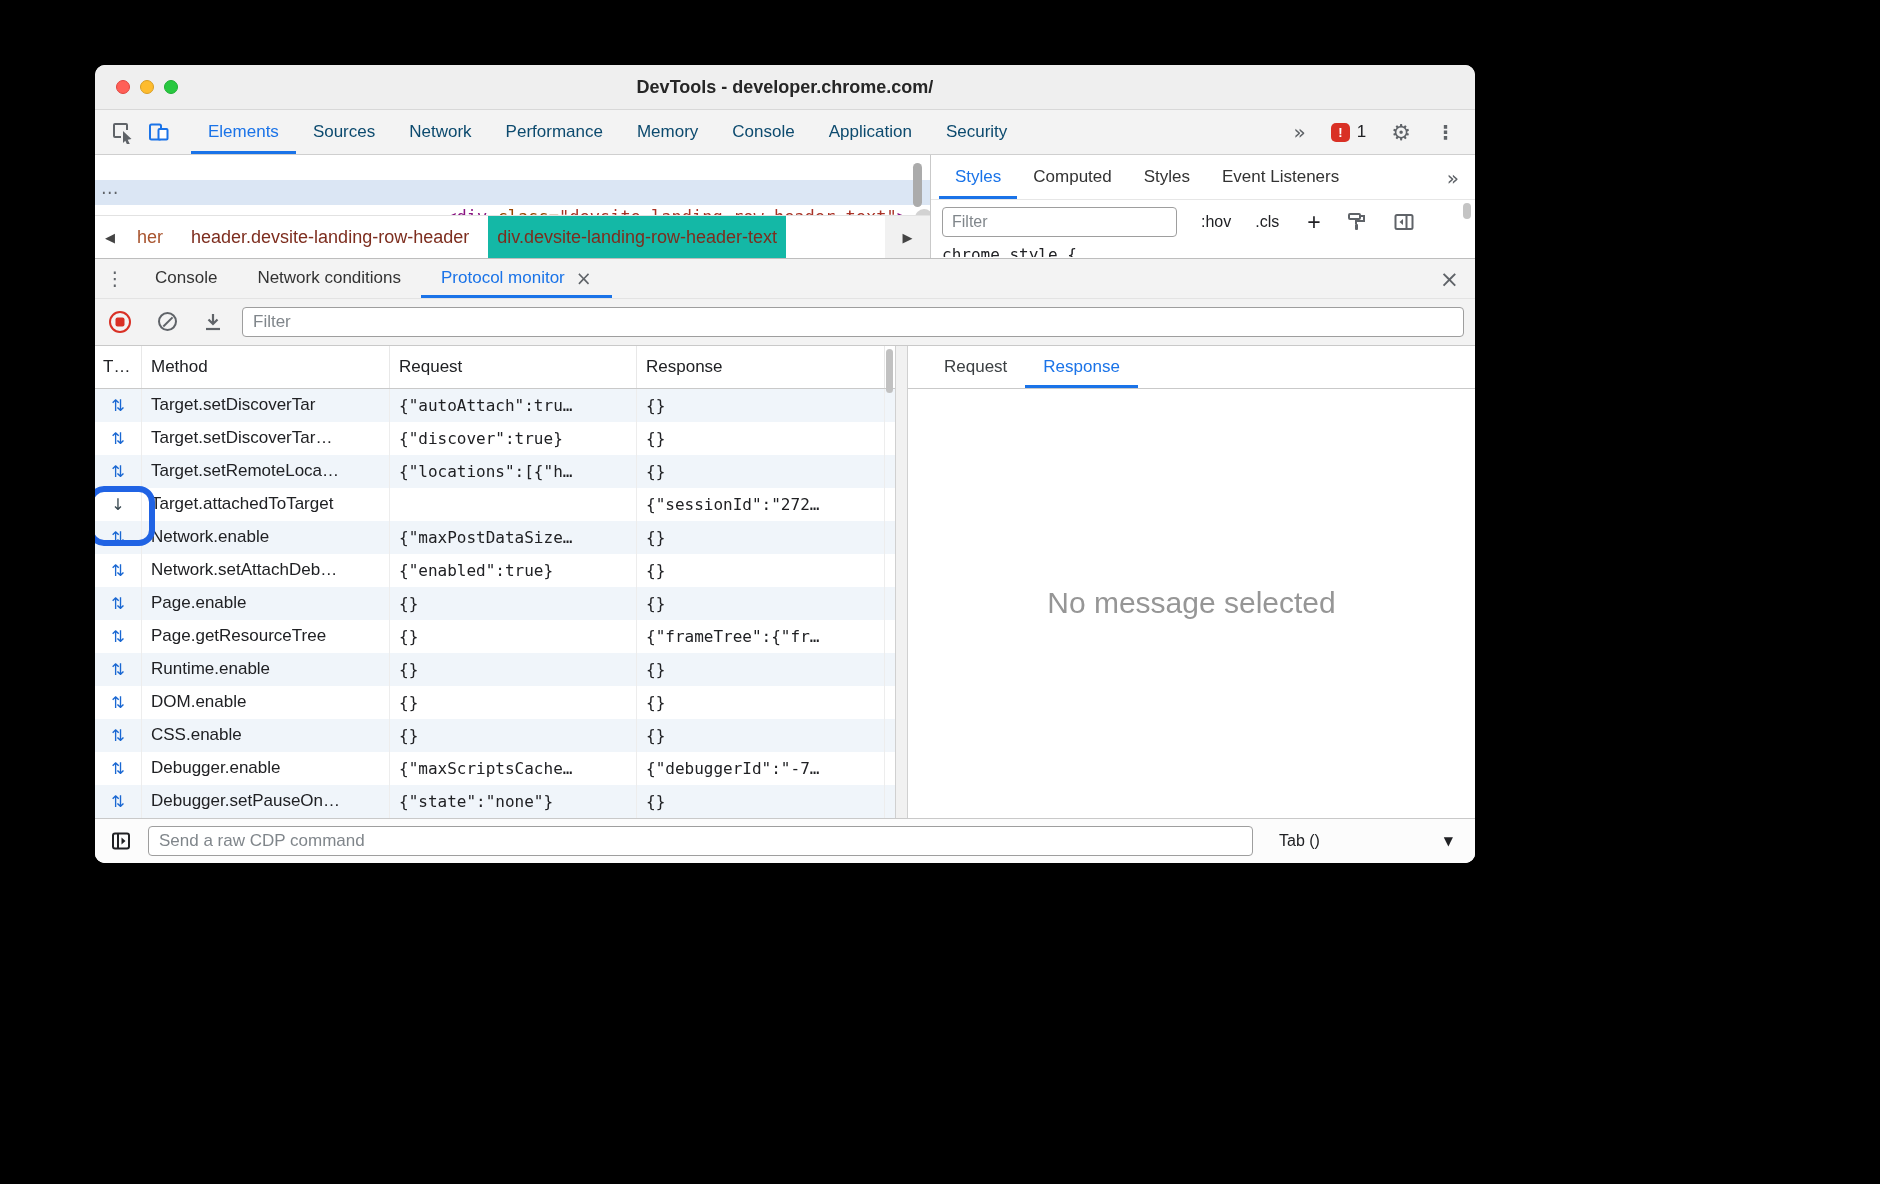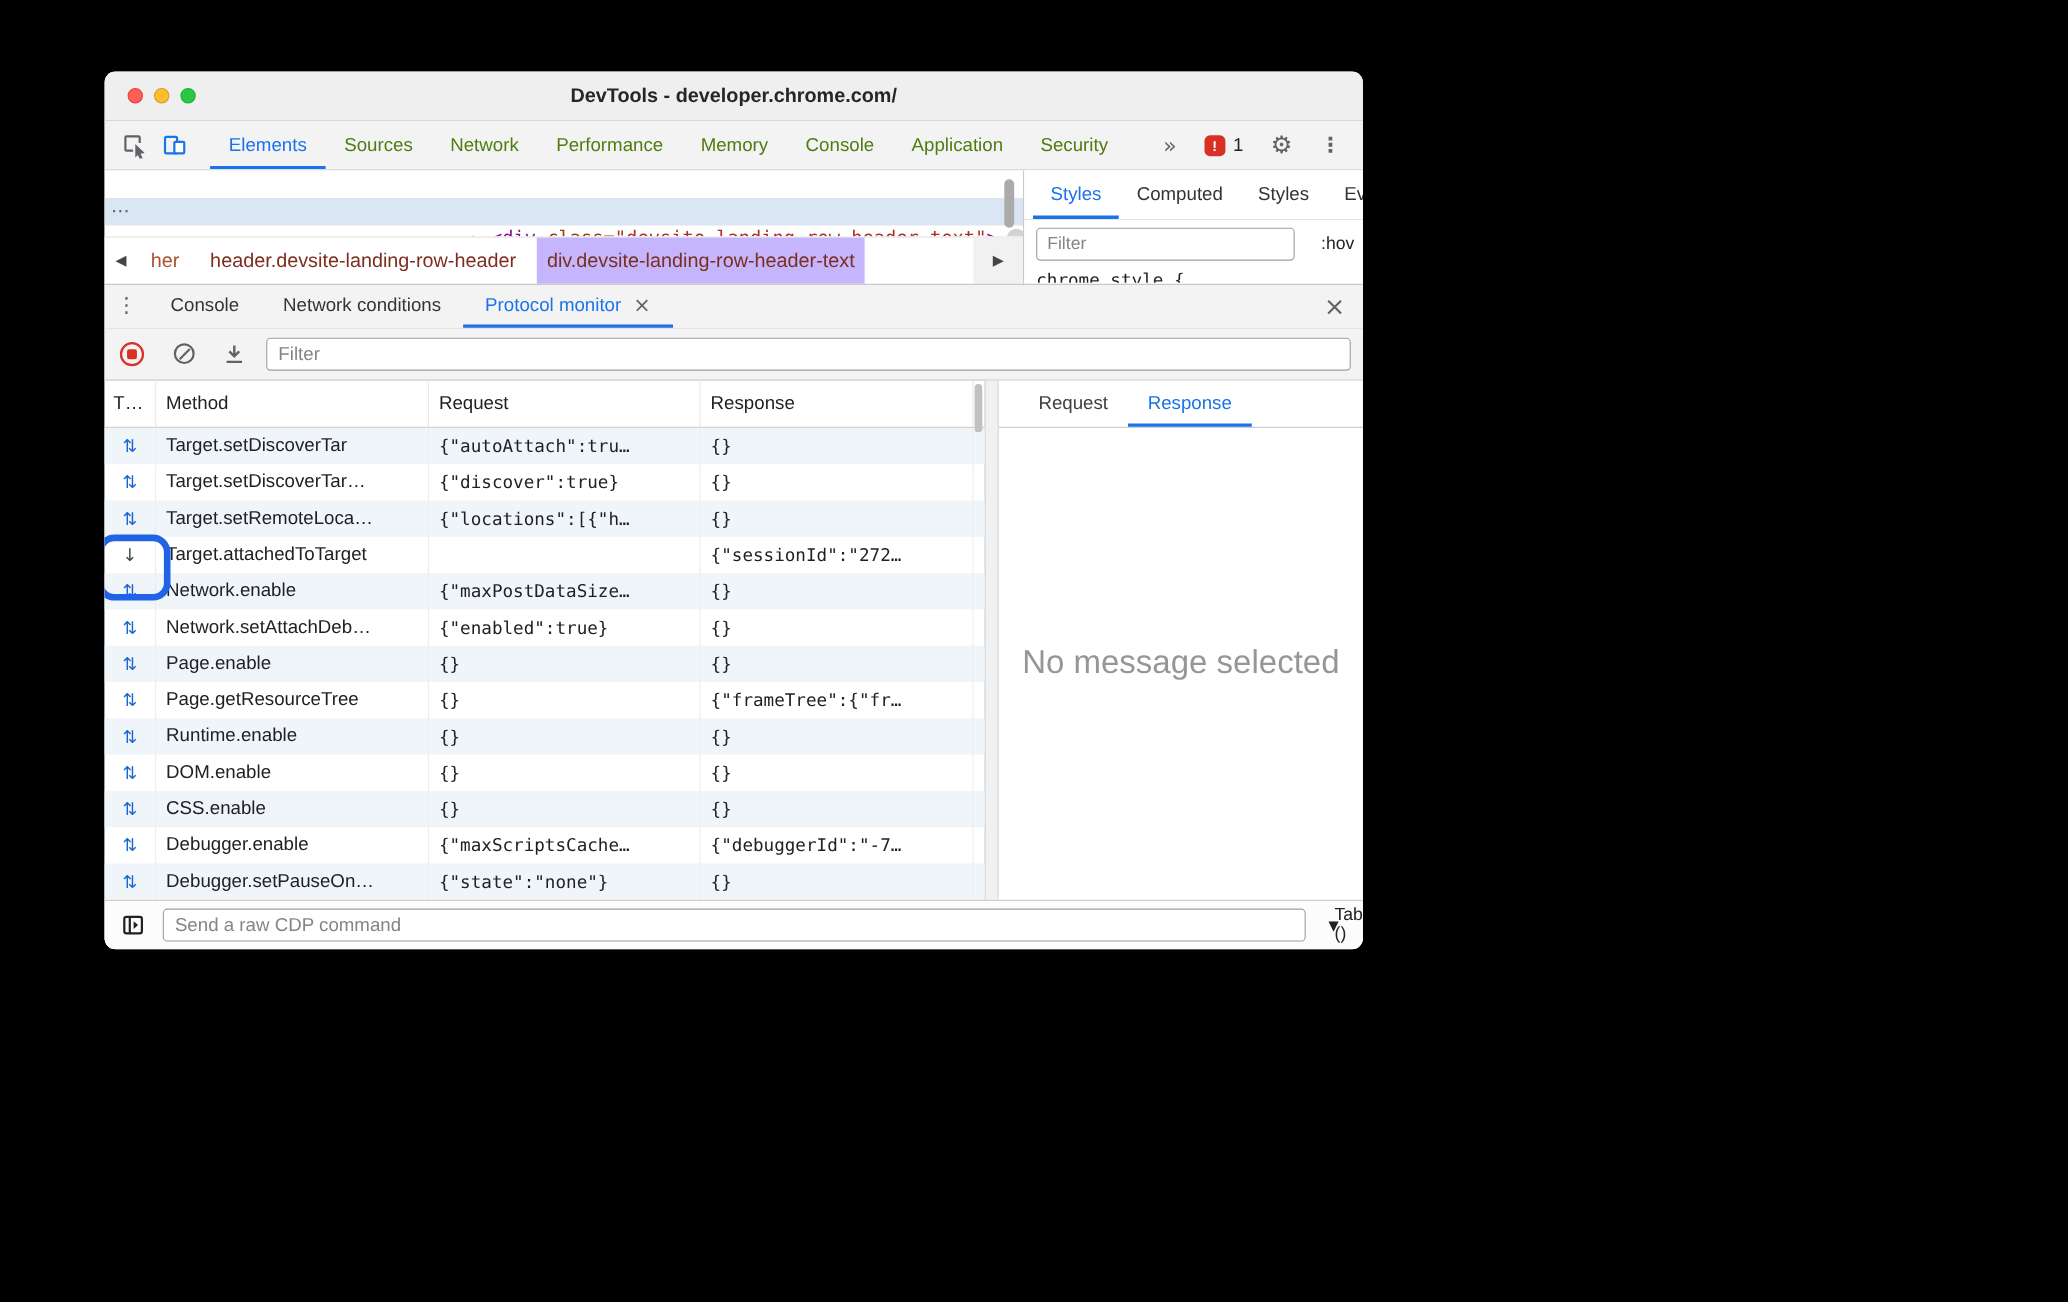--- a/index.html
+++ b/index.html
@@ -1,35 +1,35 @@
 <!DOCTYPE html>
 <html><head>
 <meta charset="utf-8">
 <style>
   * { margin:0; padding:0; box-sizing:border-box; }
   html,body { width:1880px; height:1184px; background:#000; font-family:"Liberation Sans",sans-serif; }
   .glyph { font-family:"DejaVu Sans",sans-serif; }
 
-  .window{position:absolute;left:95px;top:65px;width:1144px;height:798px;background:#fff;
+  .window{position:absolute;left:95px;top:65px;width:1380px;height:798px;background:#fff;
           border-radius:10px;overflow:hidden;box-shadow:0 25px 80px rgba(0,0,0,.55);}
 
   
   .titlebar{height:45px;background:#efefef;border-bottom:1px solid #d8d8d8;display:flex;align-items:center;position:relative;}
   .lights{display:flex;padding-left:21px;z-index:2;}
   .light{width:14px;height:14px;border-radius:50%;margin-right:10px;}
   .light.red{background:#ff5f57;border:1px solid #e0443e;}
   .light.yellow{background:#febc2e;border:1px solid #d89e24;}
   .light.green{background:#28c840;border:1px solid #1faf34;}
   .wtitle{position:absolute;left:0;right:0;text-align:center;font-size:18px;font-weight:700;color:#262626;}
 
   
   .main-toolbar{height:45px;background:#f3f3f3;border-bottom:1px solid #cfcfcf;display:flex;align-items:stretch;padding-left:10px;}
   .ticon{width:36px;display:flex;align-items:center;justify-content:center;cursor:pointer;}
   .main-tabs{display:flex;margin-left:14px;}
-  .mtab{padding:0 17px;display:flex;align-items:center;font-size:17px;color:#4d7c0f;cursor:pointer;}
+  .mtab{padding:0 17px;display:flex;align-items:center;font-size:17px;color:#0c4a6e;cursor:pointer;}
   .mtab.active{color:#1a73e8;box-shadow:inset 0 -3px 0 #1a73e8;}
   .toolbar-right{margin-left:auto;display:flex;align-items:center;gap:25px;padding-right:20px;}
   .more-glyph{font-size:20px;color:#5f6368;}
   .issues{display:flex;align-items:center;gap:7px;}
   .issue-icon{width:19px;height:19px;border-radius:5px;background:#d93025;color:#fff;font-weight:bold;font-size:13px;display:flex;align-items:center;justify-content:center;}
   .issue-count{font-size:17px;color:#202124;}
   .gear{font-size:22px;color:#5f6368;}
   .kebab{font-size:19px;color:#5f6368;font-weight:bold;}
 
   
@@ -48,21 +48,21 @@
   .more-pill{display:inline-block;width:18px;height:18px;border-radius:50%;background:#d2d2d2;color:#202124;
              font-size:13px;line-height:13px;text-align:center;vertical-align:middle;margin-left:8px;}
   .el-scroll{position:absolute;left:818px;top:8px;width:9px;height:44px;border-radius:5px;background:#ababab;}
 
   .breadcrumbs{position:absolute;left:0;top:60px;width:835px;height:43px;border-top:1px solid #e2e2e2;
                display:flex;align-items:center;font-size:18px;background:#fff;}
   .bc-back{width:30px;text-align:center;color:#444;font-size:13px;cursor:pointer;}
   .bc-crumb{height:100%;display:flex;align-items:center;padding:0 9px;white-space:nowrap;cursor:pointer;}
   .bc-1{color:#a8542e;padding-left:12px;}
   .bc-2{color:#7d2d1e;margin-left:10px;}
-  .bc-3{color:#7d2d1e;background:#c4b5fd;margin-left:10px;}
+  .bc-3{color:#7d2d1e;background:#14b8a6;margin-left:10px;}
   .bc-fwd{margin-left:auto;width:45px;height:100%;background:#f1f1f1;display:flex;align-items:center;justify-content:center;color:#444;font-size:13px;cursor:pointer;}
 
   .styles-pane{width:545px;border-left:1px solid #c9c9c9;position:relative;background:#fff;}
   .sp-tabs{height:45px;display:flex;align-items:stretch;padding-left:8px;position:relative;border-bottom:1px solid #e6e6e6;}
   .sp-tab{padding:0 16px;display:flex;align-items:center;font-size:17px;color:#333;cursor:pointer;}
   .sp-tab.active{color:#1a73e8;box-shadow:inset 0 -3px 0 #1a73e8;}
   .sp-overflow{position:absolute;right:16px;top:0;height:45px;display:flex;align-items:center;color:#5f6368;font-size:20px;}
   .sp-toolbar{height:44px;display:flex;align-items:center;padding-left:11px;}
   input{font-family:"Liberation Sans",sans-serif;color:#202124;background:#fff;}
   input::placeholder{color:#80868b;}

